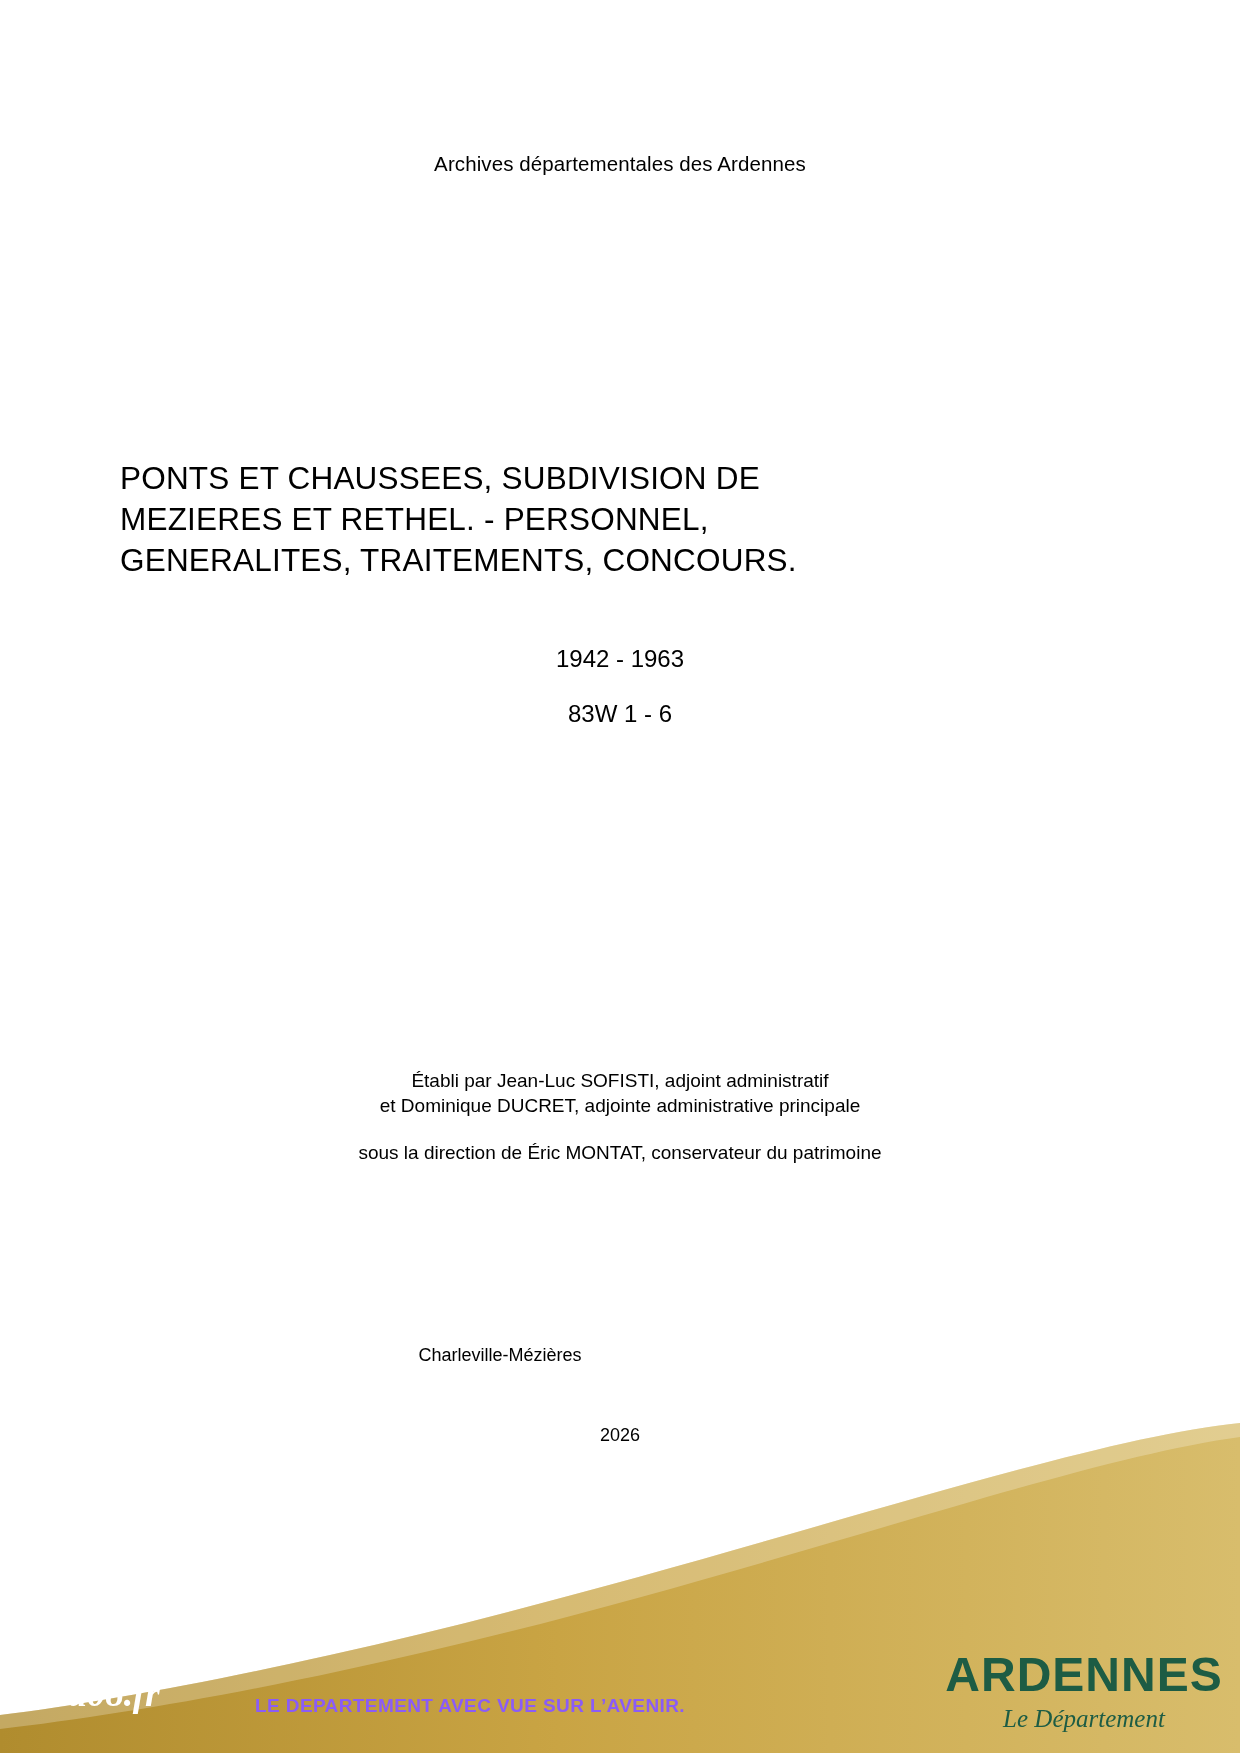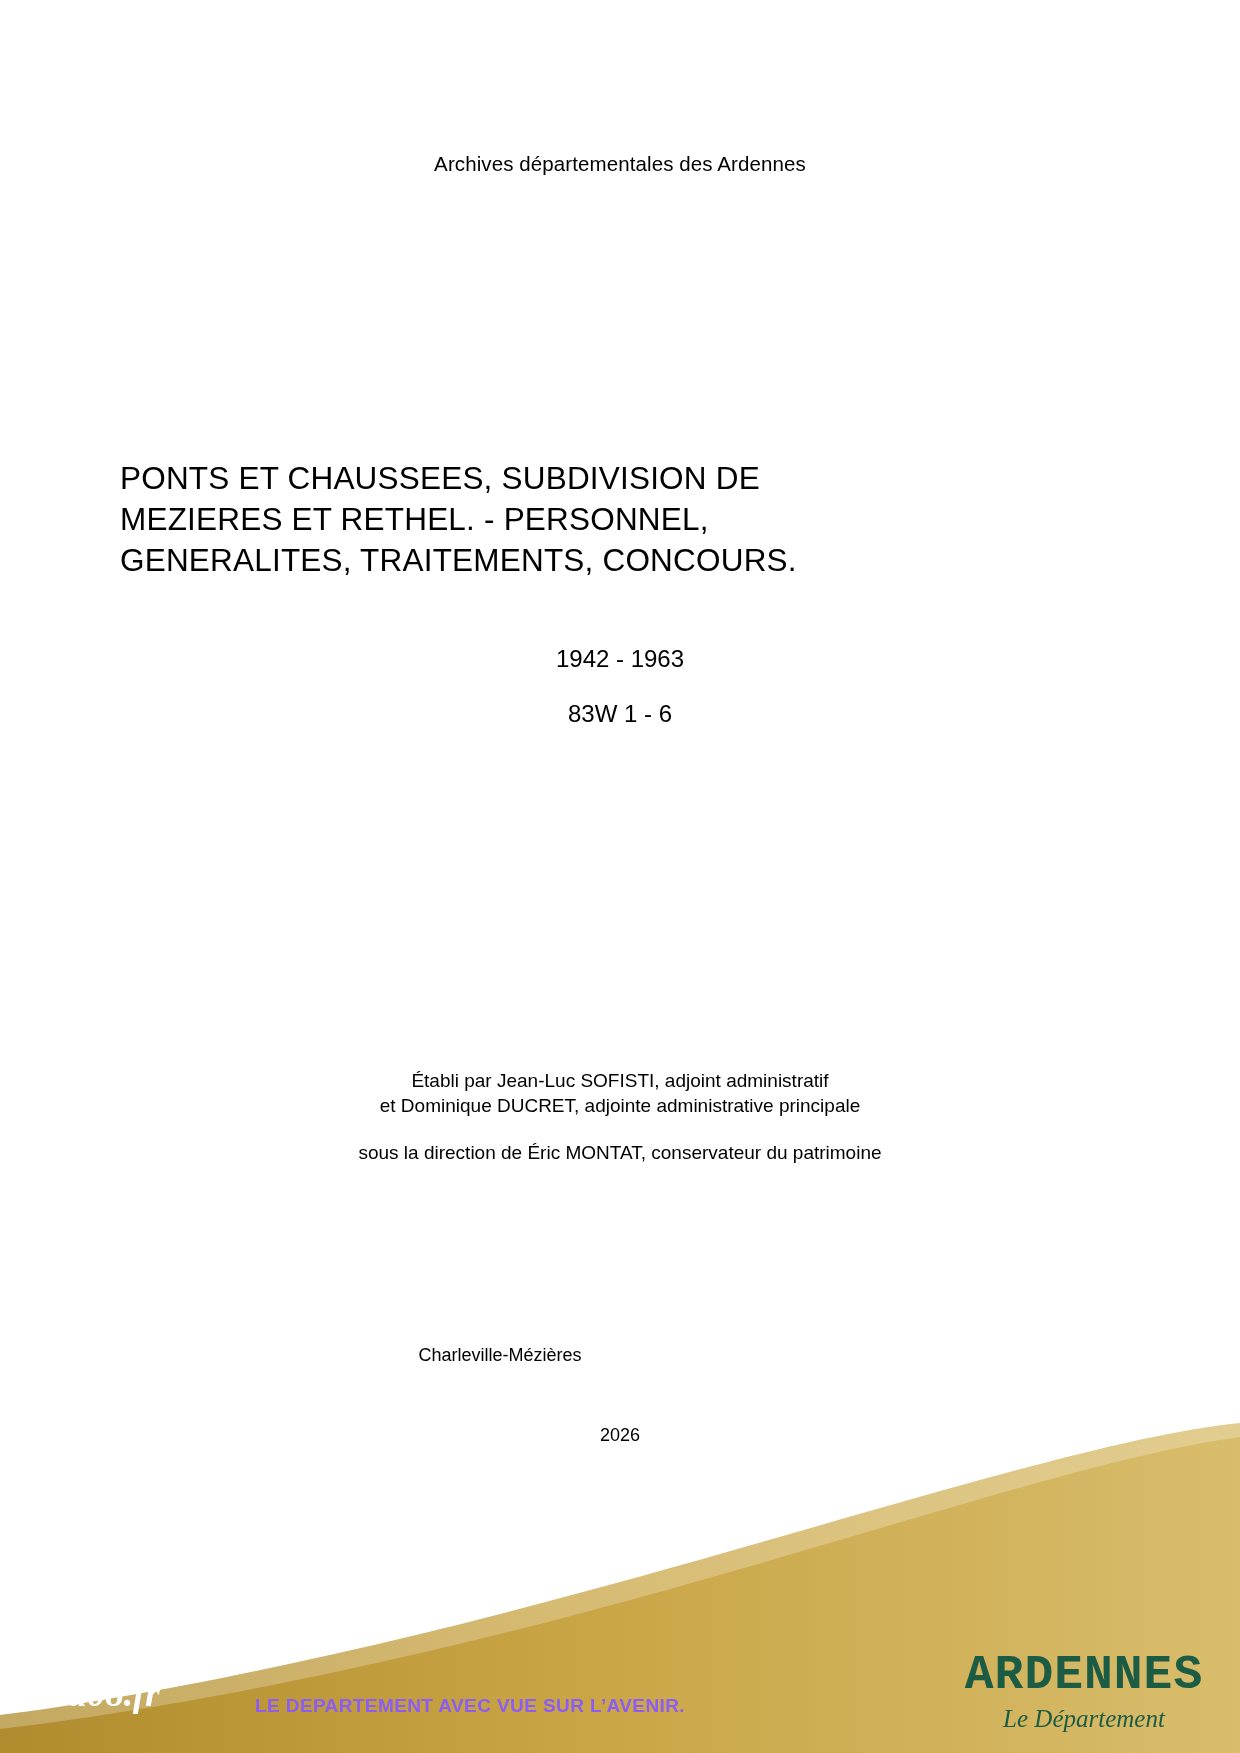--- a/index.html
+++ b/index.html
@@ -159,21 +159,21 @@
     bottom: 14px;
     width: 300px;
     height: 150px;
     text-align: center;
   }
   .ardennes-word {
     position: absolute;
     left: 0;
     top: 62px;
     width: 300px;
-    font-family: Liberation Mono, monospace;
+    font-family: Liberation Sans, sans-serif;
     font-weight: bold;
     font-size: 48px;
     letter-spacing: 1px;
     color: #1d5c44;
     line-height: 1;
   }
   .ardennes-sub {
     position: absolute;
     left: 0;
     top: 116px;

